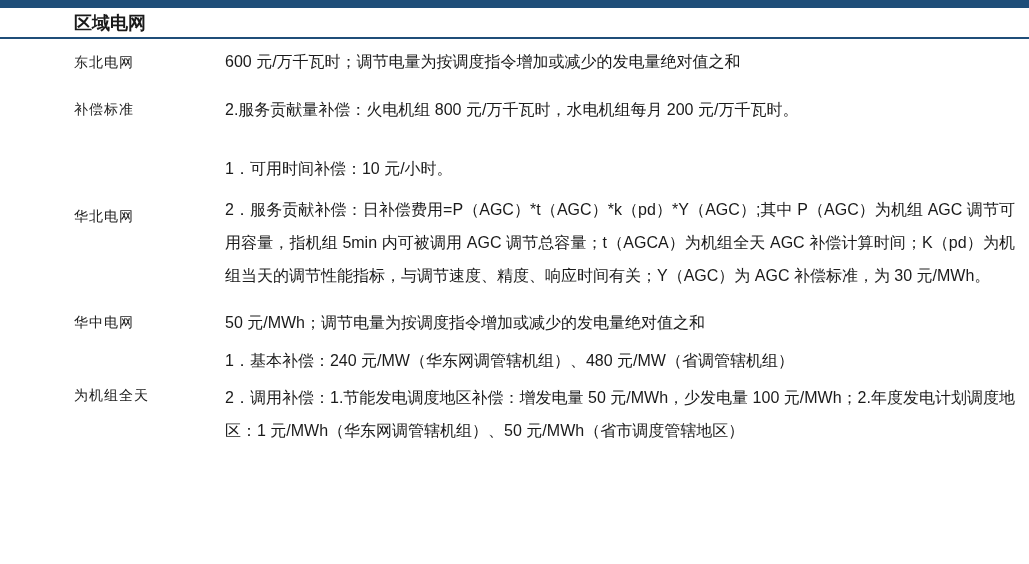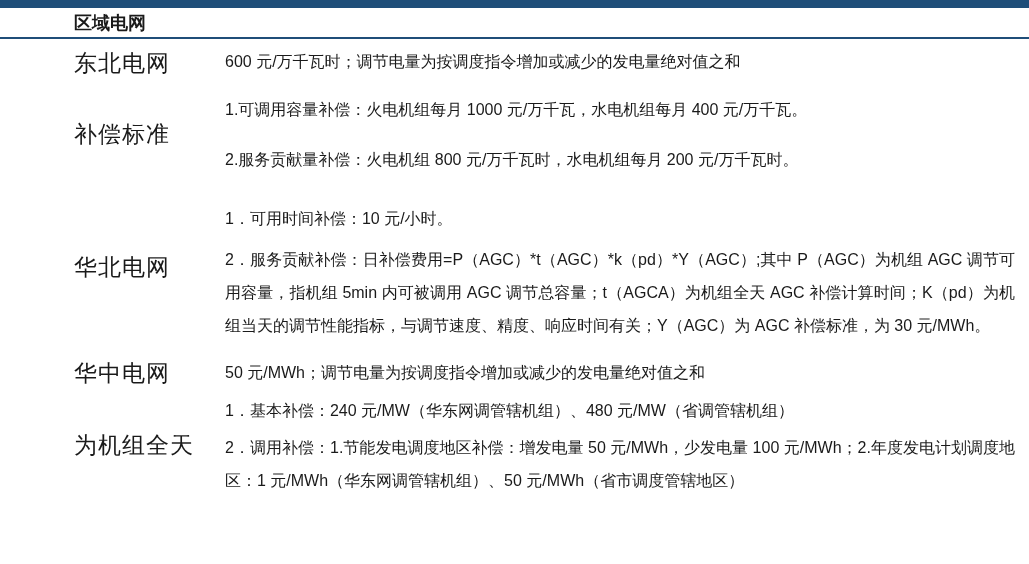--- a/index.html
+++ b/index.html
@@ -4,21 +4,21 @@
 <style>
   html,body { margin:0; padding:0; background:#ffffff; }
   body { font-family:"Liberation Sans","DejaVu Sans",sans-serif; color:#1a1a1a; }
   .page { width:1029px; height:564px; background:#ffffff; overflow:hidden; position:relative; }
   .accent-bar { width:100%; height:8px; }
   .hdr { display:flex; align-items:center; height:29px; font-weight:bold; font-size:18px; }
   .rule { border-bottom:2px solid; height:0; }
   .c1 { width:225px; padding-left:74px; box-sizing:border-box; flex-shrink:0; }
   .hdr .c2 { flex:1; text-align:center; }
   .row { display:flex; }
-  .row .c1 { display:flex; align-items:center; font-size:23px; letter-spacing:1px; }
+  .row .c1 { display:flex; align-items:center; font-size:14px; letter-spacing:1px; }
   .row .c2 { flex:1; padding-right:14px; font-size:16px; line-height:33px; }
   .para { margin:0; text-align:justify; }
   .r1 .c2 { padding-top:6px;  padding-bottom:9px; }
   .r2 .c2 { padding-top:6px;  padding-bottom:6px; }
   .r2 .p0 { margin-bottom:17px; }
   .r3 .c2 { padding-top:20px; padding-bottom:10px; }
   .r3 .p0 { margin-bottom:8px; }
   .r4 .c2 { padding-top:4px;  padding-bottom:5px; }
   .r5 .c2 { padding-top:0;    padding-bottom:0; }
   .r5 .p0 { margin-bottom:4px; }
@@ -38,21 +38,20 @@
   <div class="row r1">
     <div class="c1">东北电网</div>
     <div class="c2">
       <p class="para p0">600 元/万千瓦时；调节电量为按调度指令增加或减少的发电量绝对值之和</p>
     </div>
   </div>
 
   <div class="row r2">
     <div class="c1">补偿标准</div>
     <div class="c2">
-      <p class="para p0">1.可调用容量补偿：火电机组每月 1000 元/万千瓦，水电机组每月 400 元/万千瓦。</p>
       <p class="para p1">2.服务贡献量补偿：火电机组 800 元/万千瓦时，水电机组每月 200 元/万千瓦时。</p>
     </div>
   </div>
 
   <div class="row r3">
     <div class="c1">华北电网</div>
     <div class="c2">
       <p class="para p0">1．可用时间补偿：10 元/小时。</p>
       <p class="para p1">2．服务贡献补偿：日补偿费用=P（AGC）*t（AGC）*k（pd）*Y（AGC）;其中 P（AGC）为机组 AGC 调节可用容量，指机组 5min 内可被调用 AGC 调节总容量；t（AGCA）为机组全天 AGC 补偿计算时间；K（pd）为机组当天的调节性能指标，与调节速度、精度、响应时间有关；Y（AGC）为 AGC 补偿标准，为 30 元/MWh。</p>
     </div>

